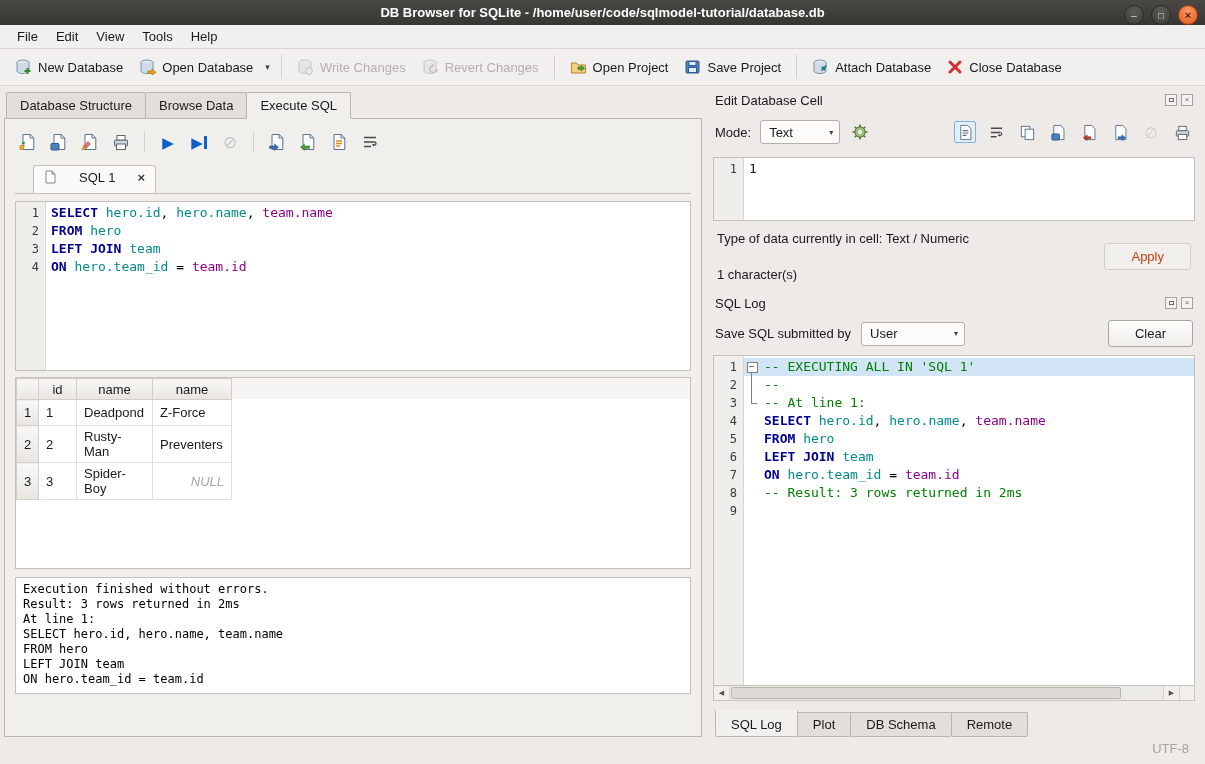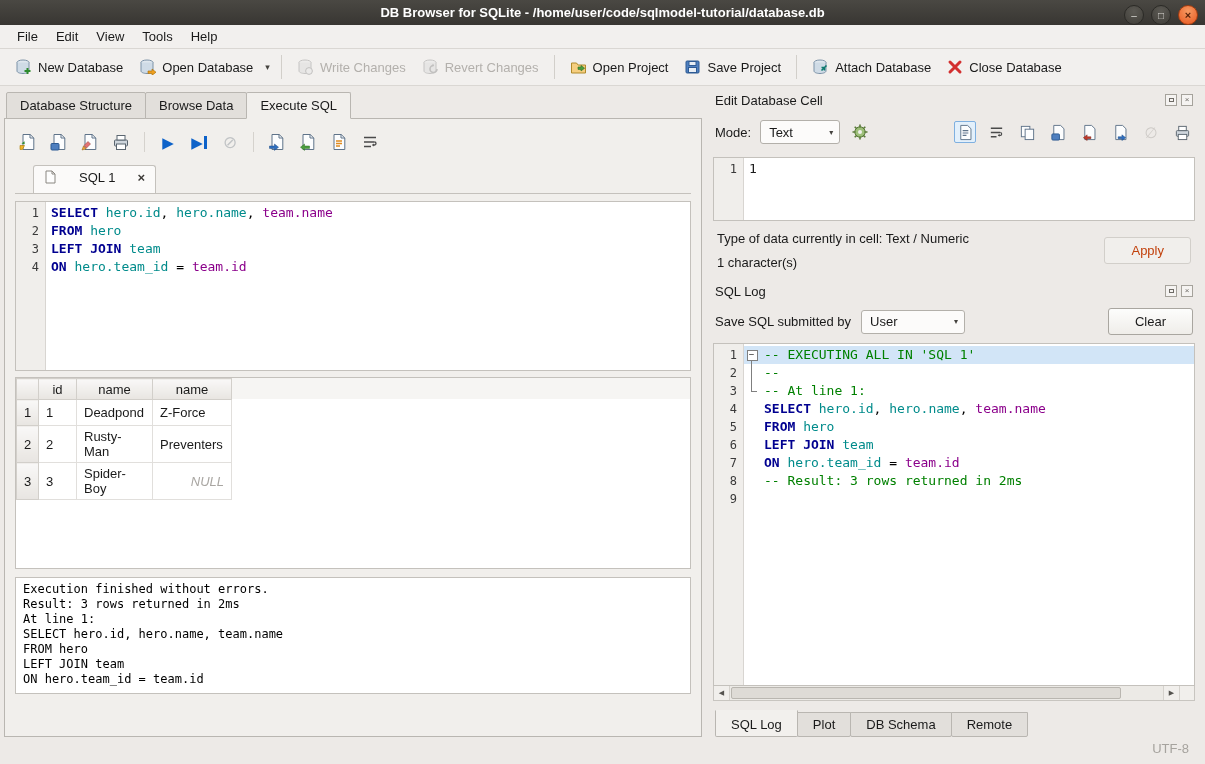--- a/index.html
+++ b/index.html
@@ -165,21 +165,21 @@
     border: 1px solid #b3b0aa; border-radius: 3px; height: 24px; padding: 0 6px 0 8px;
   }
   .combo .arr { font-size: 8px; color: #44423e; margin-left: 12px; }
   .combo.mode { width: 80px; justify-content: space-between; }
   .combo.user { width: 104px; justify-content: space-between; align-items: center; }
   .cell-icons { margin-left: auto; display: flex; align-items: center; gap: 9px; }
 
   .cell-editor { height: 64px; }
 
   .type-row { display: flex; margin: 10px 4px 4px 4px; }
-  .type-texts { flex: 1; display: flex; flex-direction: column; gap: 9px; }
+  .type-texts { flex: 1; display: flex; flex-direction: column; gap: 21px; }
   .btn {
     padding: 5px 26px; border-radius: 3px; border: 1px solid #a9a6a0;
     background: linear-gradient(#fdfdfc, #efede9); white-space: nowrap;
   }
   .btn.disabled { border-color: #d2cfca; background: #f1efec; color: #c2410c; margin-left: 44px; }
   .apply-btn { align-self: center; }
 
   .filter-row { display: flex; align-items: center; gap: 10px; margin: 6px 2px 8px 2px; }
   .clear-btn { margin-left: auto; }
 

